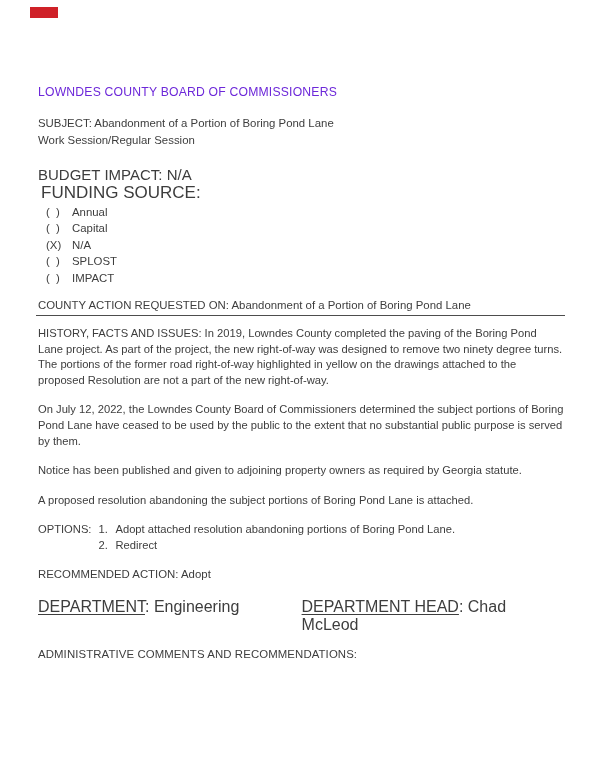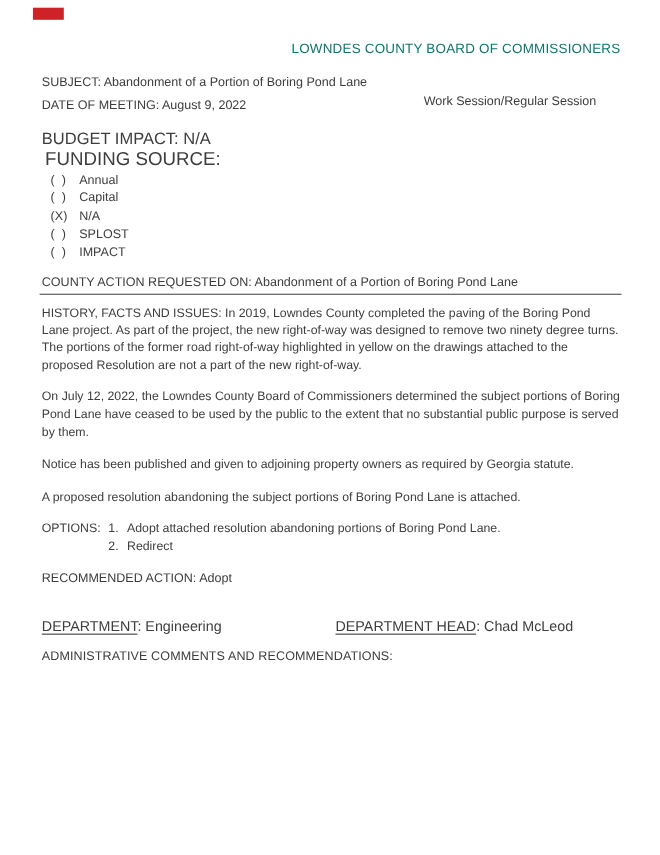--- a/index.html
+++ b/index.html
@@ -15,25 +15,26 @@
     position: absolute; inset: 0;
     padding: 36px 36px 0 38px;
   }
   .badge {
     position: absolute;
     left: 30px; top: 7px;
     width: 28px; height: 11px;
     background: #cf2128;
   }
   .doc-header {
-    text-align: right;
+    text-align: left;
     font-size: 12.2px;
     line-height: 16px;
     letter-spacing: 0.2px;
-    color: #0f766e;
+    color: #6d28d9;
+    margin-top: 48px;
   }
   .subject-row { margin-top: 17px; font-size: 11.4px; }
   .date-row {
     margin-top: 9px;
     display: flex;
     justify-content: space-between;
     align-items: flex-start;
     font-size: 11.4px;
   }
   .session { margin-right: 22px; position: relative; top: -4px; }
@@ -67,43 +68,42 @@
     display: flex;
     font-size: 11.2px;
     line-height: 15.6px;
   }
   .opt-label { white-space: pre; }
   .opt-items { margin-left: 7px; }
   .opt-item { display: flex; }
   .opt-num { width: 17px; }
   .recommended { margin-top: 14px; font-size: 11.4px; }
   .dept-row {
-    margin-top: 30px;
+    margin-top: 18px;
     display: flex;
-    font-size: 13px;
+    font-size: 16px;
   }
   .dept-left { width: 267px; }
   .ul { text-decoration: underline; text-underline-offset: 2px; }
   .admin-comments { margin-top: 14px; font-size: 11.4px; letter-spacing: 0.1px; }
 </style>
 </head>
 <body>
 
 <div class="page">
 
   <div class="badge"></div>
 
   <div class="doc-header">
     <div>LOWNDES COUNTY BOARD OF COMMISSIONERS</div>
   </div>
 
   <div class="subject-row">SUBJECT: Abandonment of a Portion of Boring Pond Lane</div>
 
   <div class="date-row">
-    <span>DATE OF MEETING: August 9, 2022</span>
     <span class="session">Work Session/Regular Session</span>
   </div>
 
   <div class="budget-impact">BUDGET IMPACT: N/A</div>
   <div class="funding-label">FUNDING SOURCE:</div>
 
   <div class="fund-list">
     <div class="fund-item">
       <span class="fund-mark">(  )</span>
       <span>Annual</span>

